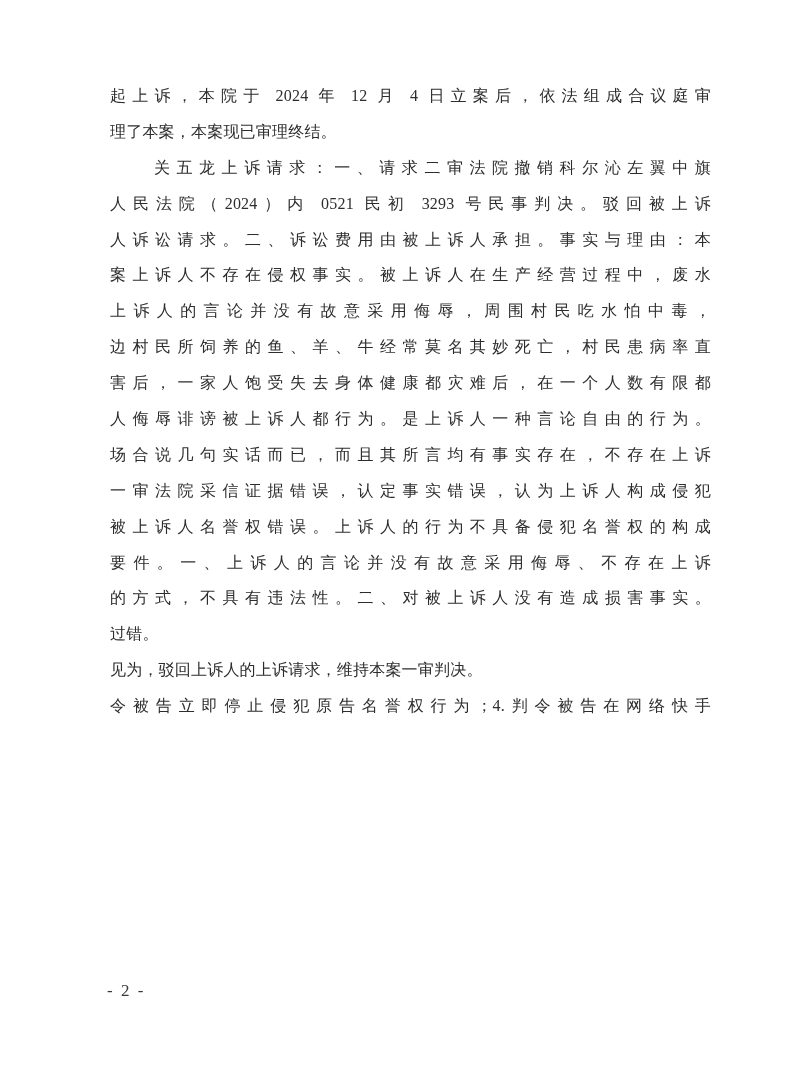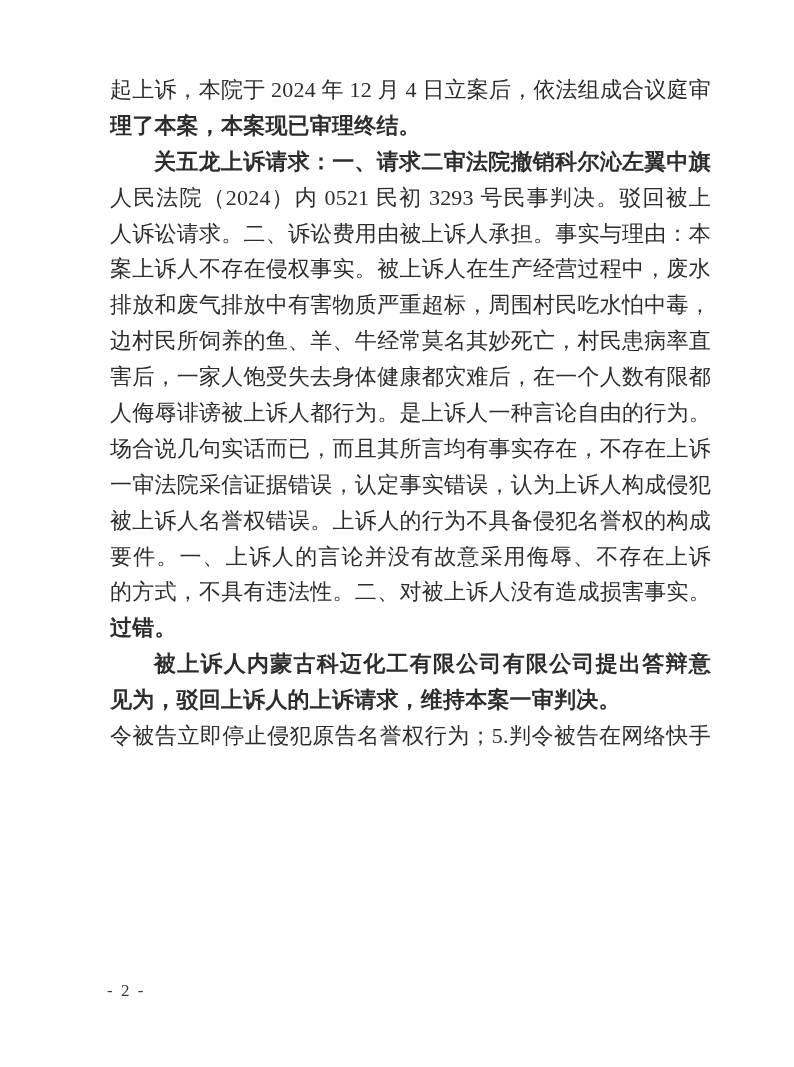--- a/index.html
+++ b/index.html
@@ -11,41 +11,39 @@
     position: relative;
     width: 794px;
     height: 1067px;
     background: #ffffff;
     overflow: hidden;
     font-family: "Liberation Serif", "DejaVu Serif", serif;
   }
   .doc-body {
     position: absolute;
     left: 110px;
-    top: 72px;
+    top: 78px;
     width: 601px;
     color: #2d2d2d;
-    font-size: 22px;
+    font-size: 16px;
   }
   .line {
     height: 35.9px;
     line-height: 35.9px;
     overflow: hidden;
     white-space: normal;
     text-align: justify;
     text-align-last: justify;
     letter-spacing: 0.2px;
   }
   .line.end {
     text-align-last: left;
-    font-weight: bold;
   }
   .line.indent {
     text-indent: 44px;
-    font-weight: bold;
   }
   .page-footer {
     position: absolute;
     left: 107px;
     top: 981px;
     color: #3a3a3a;
     font-size: 17px;
     letter-spacing: 2px;
     white-space: pre;
   }
@@ -54,28 +52,27 @@
 <body>
 
 <div class="page">
   <div class="doc-body">
     <div class="line">起上诉，本院于 2024 年 12 月 4 日立案后，依法组成合议庭审</div>
     <div class="line end">理了本案，本案现已审理终结。</div>
     <div class="line indent">关五龙上诉请求：一、请求二审法院撤销科尔沁左翼中旗</div>
     <div class="line">人民法院（2024）内 0521 民初 3293 号民事判决。驳回被上诉</div>
     <div class="line">人诉讼请求。二、诉讼费用由被上诉人承担。事实与理由：本</div>
     <div class="line">案上诉人不存在侵权事实。被上诉人在生产经营过程中，废水</div>
-    <div class="line">排放和废气排放中有害物质严重超标，周围村民吃水怕中毒，</div>
+    <div class="line">上诉人的言论并没有故意采用侮辱，周围村民吃水怕中毒，</div>
     <div class="line">边村民所饲养的鱼、羊、牛经常莫名其妙死亡，村民患病率直</div>
     <div class="line">害后，一家人饱受失去身体健康都灾难后，在一个人数有限都</div>
     <div class="line">人侮辱诽谤被上诉人都行为。是上诉人一种言论自由的行为。</div>
     <div class="line">场合说几句实话而已，而且其所言均有事实存在，不存在上诉</div>
     <div class="line">一审法院采信证据错误，认定事实错误，认为上诉人构成侵犯</div>
     <div class="line">被上诉人名誉权错误。上诉人的行为不具备侵犯名誉权的构成</div>
     <div class="line">要件。一、上诉人的言论并没有故意采用侮辱、不存在上诉</div>
     <div class="line">的方式，不具有违法性。二、对被上诉人没有造成损害事实。</div>
     <div class="line end">过错。</div>
-    <div class="line indent">被上诉人内蒙古科迈化工有限公司有限公司提出答辩意</div>
     <div class="line end">见为，驳回上诉人的上诉请求，维持本案一审判决。</div>
-    <div class="line">令被告立即停止侵犯原告名誉权行为；5.判令被告在网络快手</div>
+    <div class="line">令被告立即停止侵犯原告名誉权行为；4.判令被告在网络快手</div>
   </div>
   <div class="page-footer">- 2 -</div>
 </div>
 
 </body></html>

